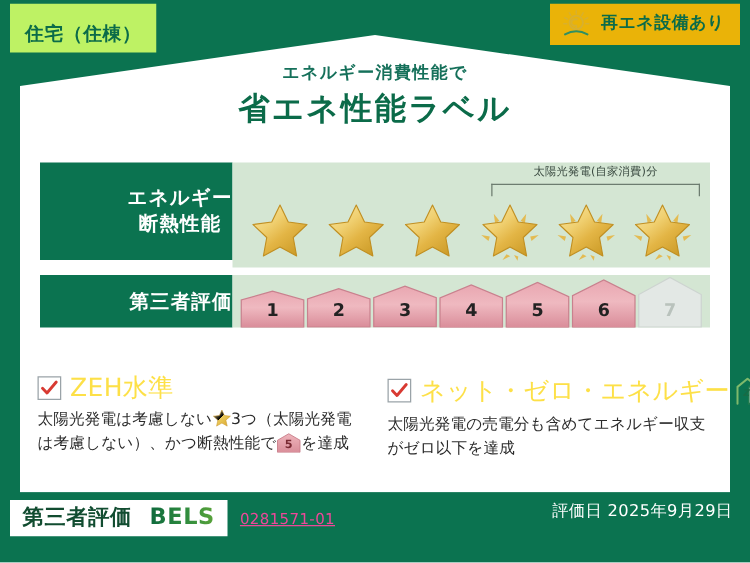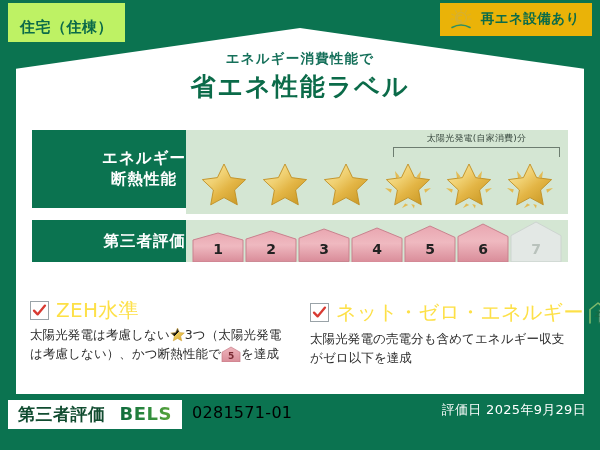--- a/index.html
+++ b/index.html
@@ -302,28 +302,29 @@
     font-size: 18px;
     font-weight: 700;
     letter-spacing: 0.5px;
     background: linear-gradient(90deg, #0f6a3d 0%, #2f8c3e 55%, #5aa33a 100%);
     -webkit-background-clip: text;
     background-clip: text;
     color: #2a8040;
     -webkit-text-fill-color: transparent;
   }
   .bels-num {
-    color: #000000;
-    font-size: 16px;
+    color: #ec4899;
+    font-size: 12px;
     letter-spacing: 0.3px;
     position: absolute;
     left: 100%;
     margin-left: 10px;
     white-space: nowrap;
     bottom: 8px;
+    text-decoration: underline;
   }
   .eval-meta {
     position: absolute;
     right: 14px;
     top: 8px;
     text-align: right;
     color: #ffffff;
   }
   .eval-date { font-size: 13px; line-height: 1.2; letter-spacing: 0.3px; text-align: center; }
   .eval-id { font-size: 9.5px; line-height: 1.2; letter-spacing: 0.2px; margin-top: 2px; }

